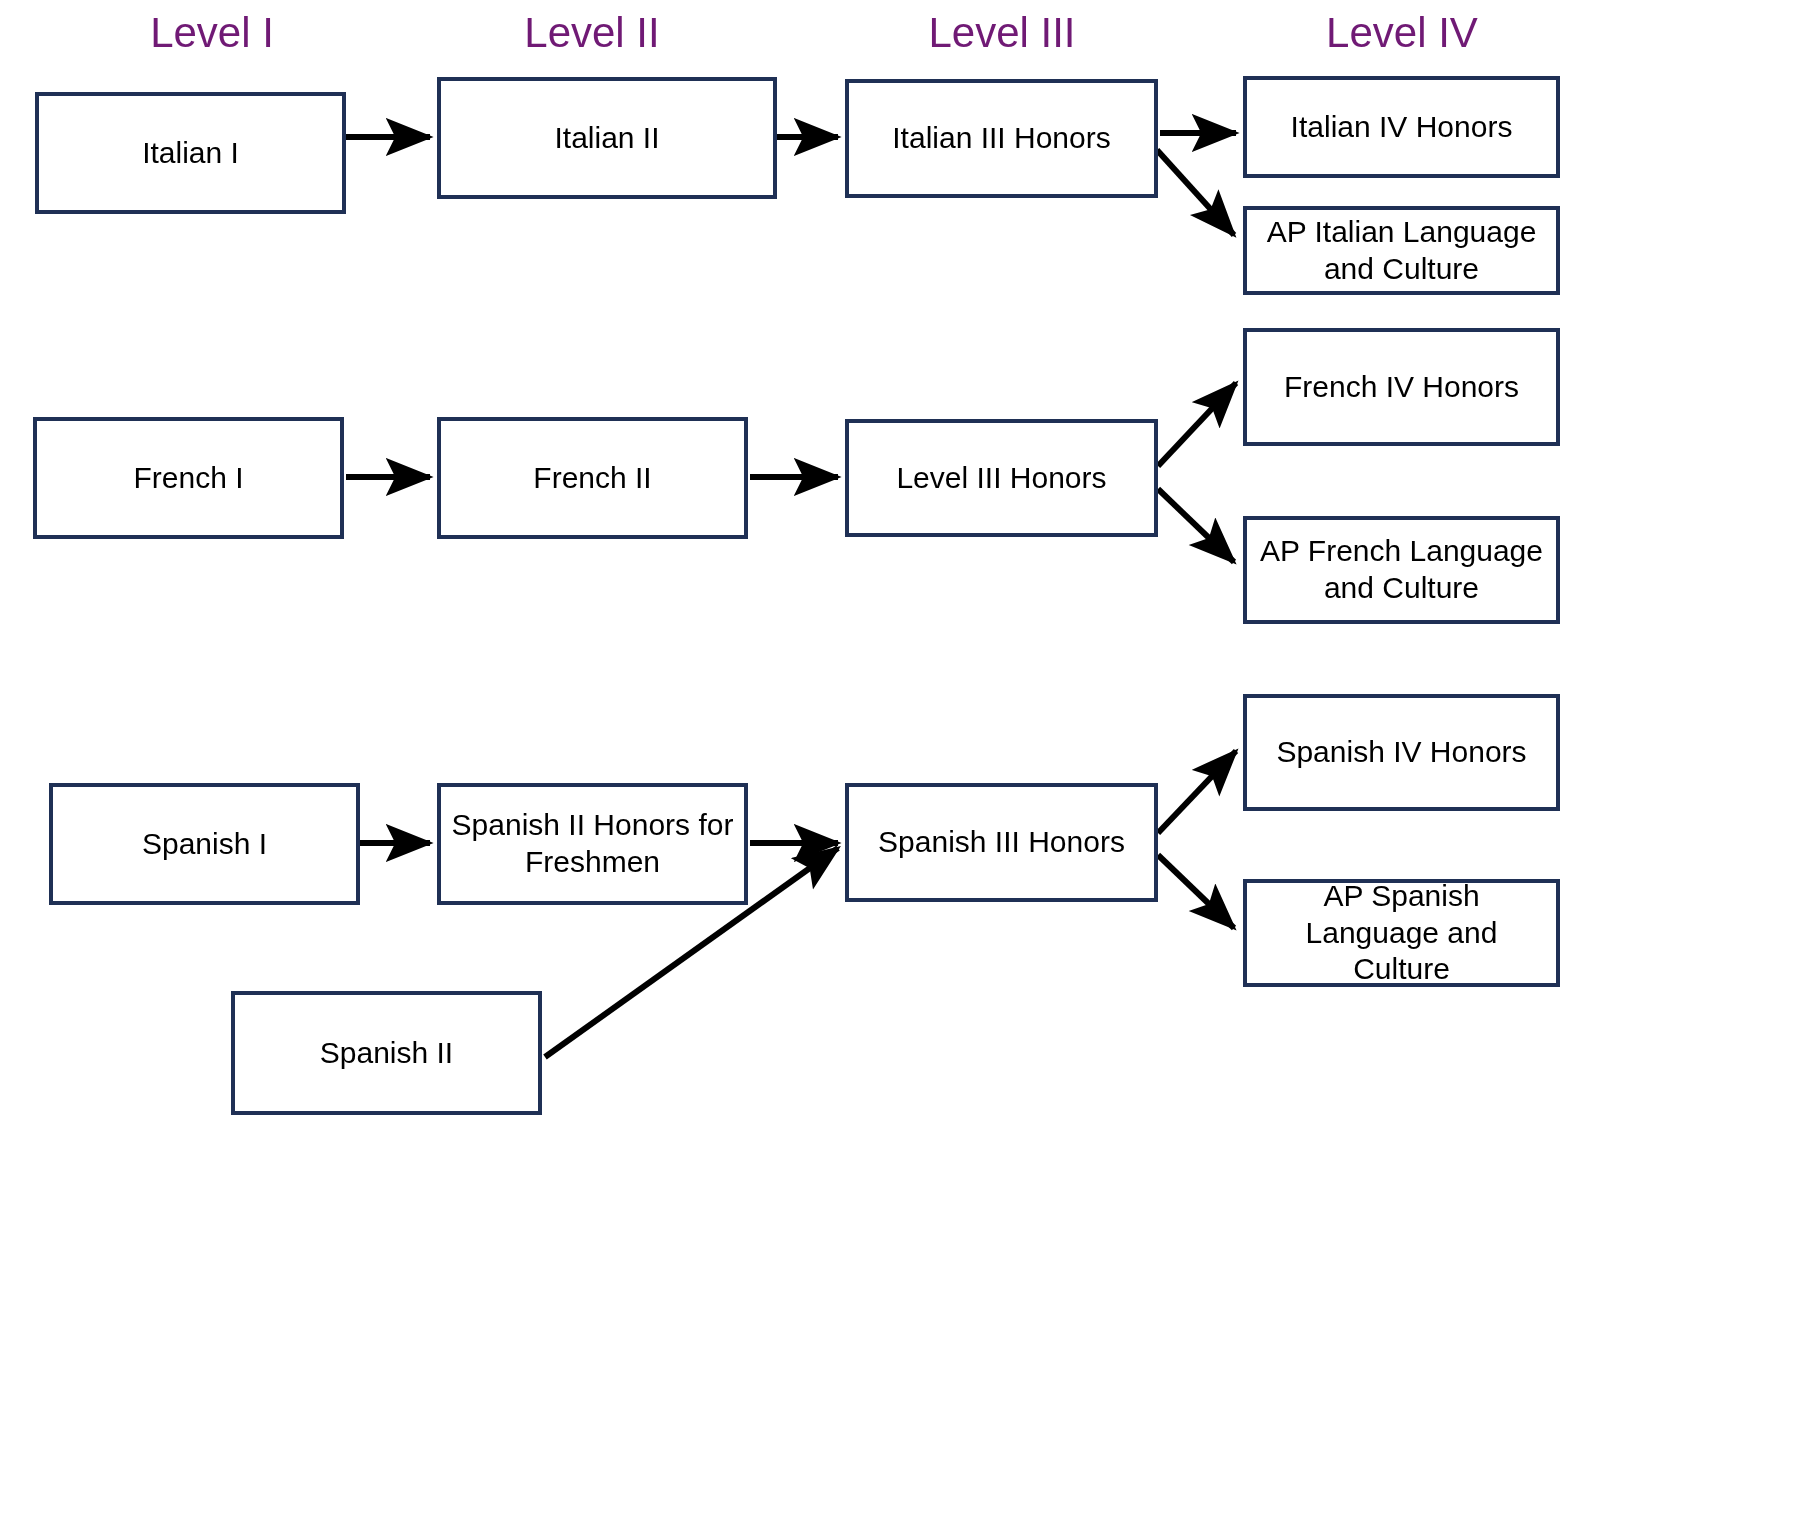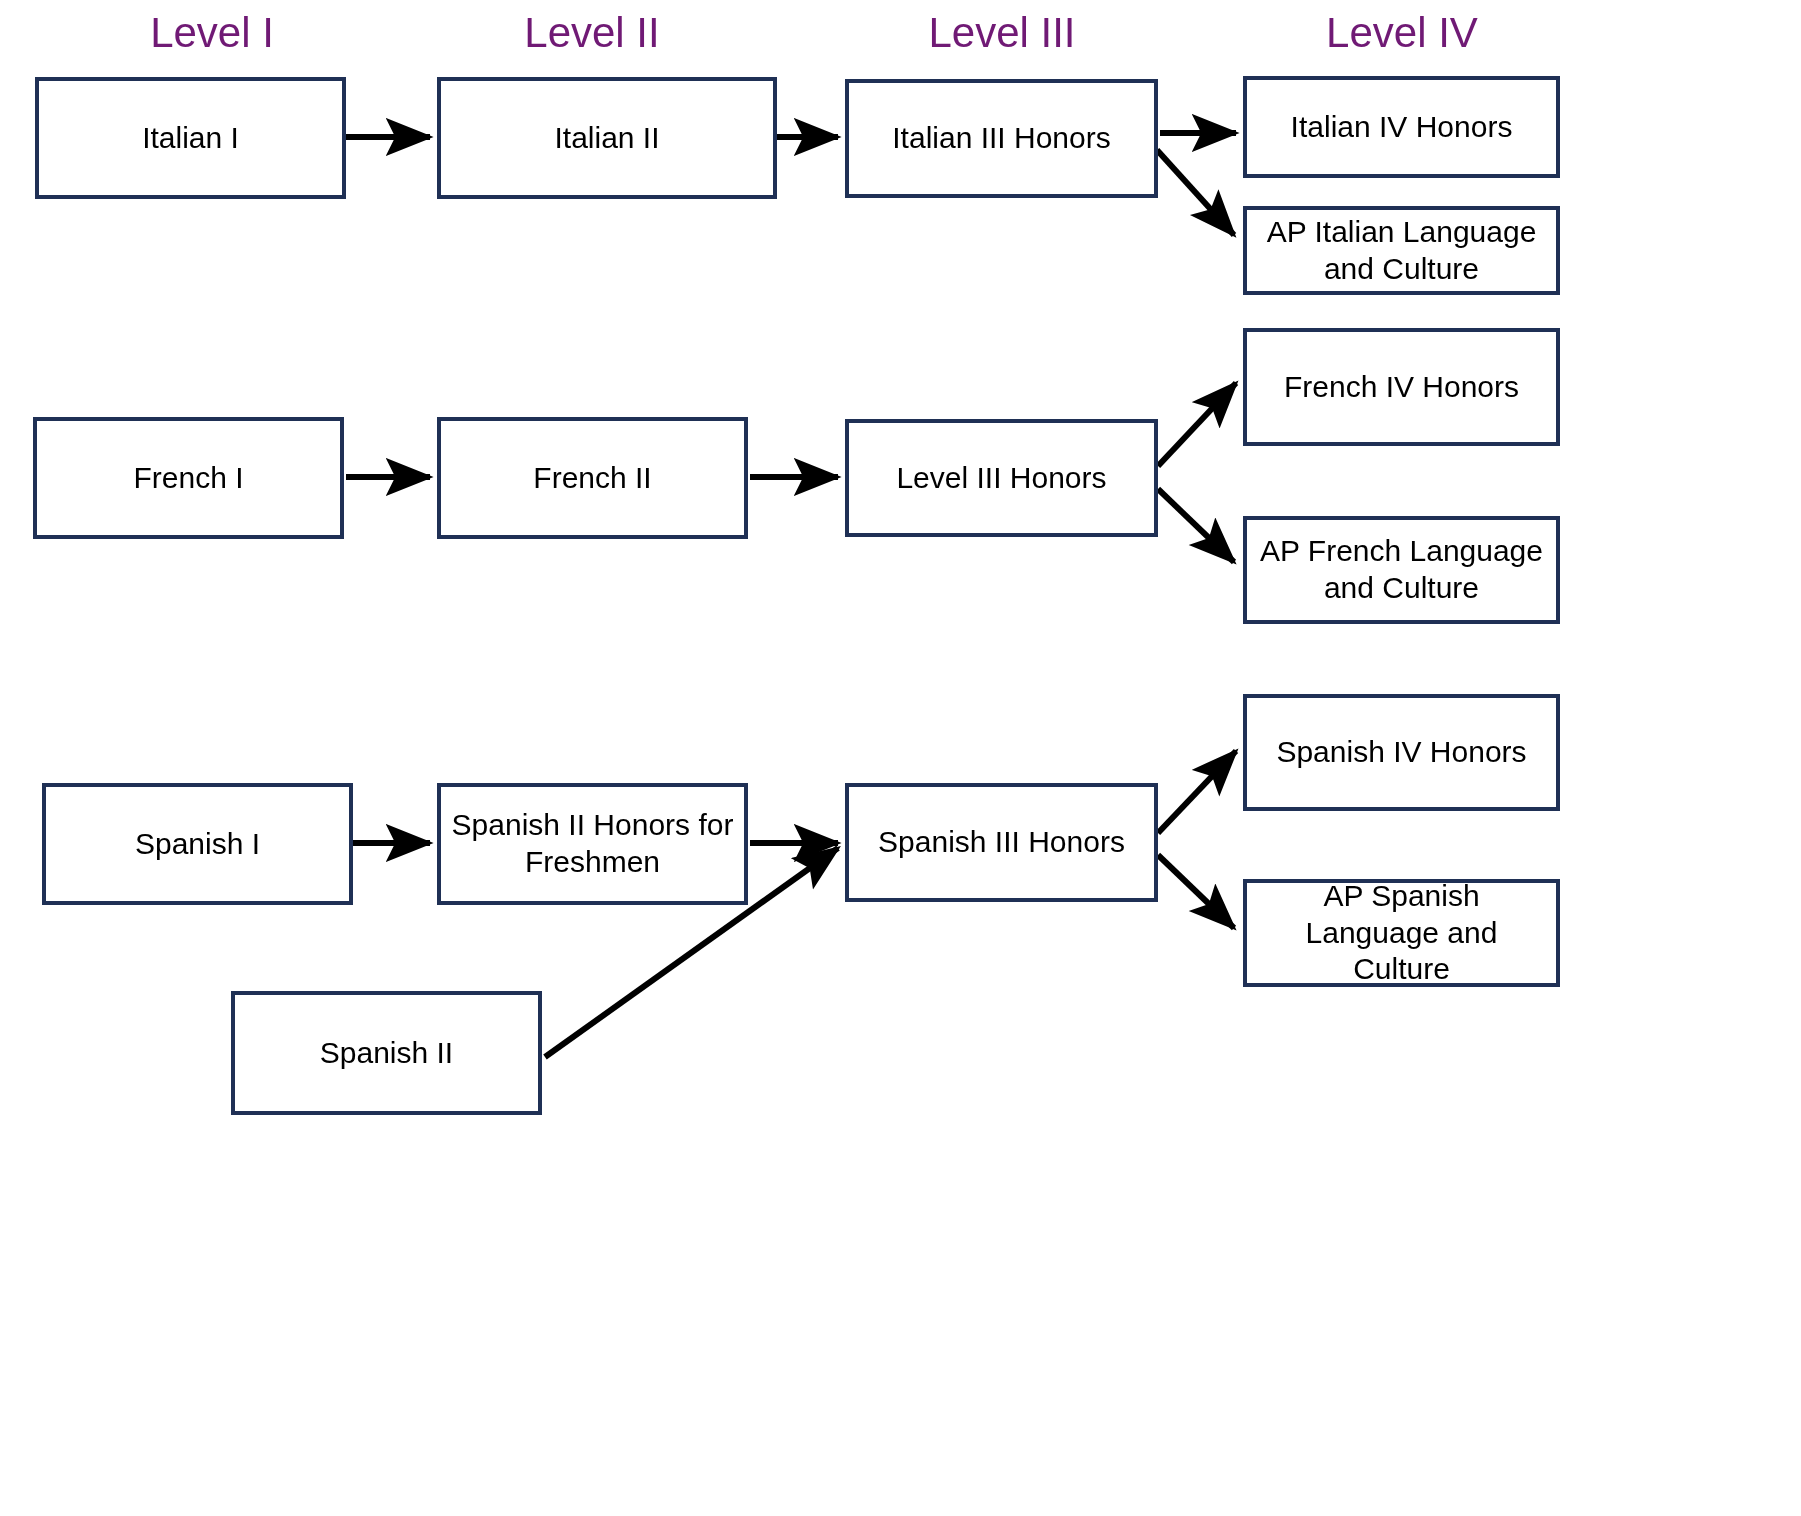--- a/index.html
+++ b/index.html
@@ -39,21 +39,21 @@
     <line x1="545" y1="1057" x2="838" y2="848" stroke="#000" stroke-width="6" marker-end="url(#ah)"></line>
     <line x1="1158" y1="833" x2="1236" y2="751" stroke="#000" stroke-width="6" marker-end="url(#ah)"></line>
     <line x1="1158" y1="855" x2="1234" y2="928" stroke="#000" stroke-width="6" marker-end="url(#ah)"></line>
   </svg>
 
   <div class="col-head" style="left:92px;top:12px;width:240px;">Level I</div>
   <div class="col-head" style="left:472px;top:12px;width:240px;">Level II</div>
   <div class="col-head" style="left:882px;top:12px;width:240px;">Level III</div>
   <div class="col-head" style="left:1282px;top:12px;width:240px;">Level IV</div>
 
-  <div class="node" style="left:35px;top:77px;width:311px;height:122px;">
+  <div class="node" style="left:35px;top:92px;width:311px;height:122px;">
     <span>Italian I</span>
   </div>
   <div class="node" style="left:437px;top:77px;width:340px;height:122px;">
     <span>Italian II</span>
   </div>
   <div class="node" style="left:845px;top:79px;width:313px;height:119px;">
     <span>Italian III Honors</span>
   </div>
   <div class="node" style="left:1243px;top:76px;width:317px;height:102px;">
     <span>Italian IV Honors</span>
@@ -71,21 +71,21 @@
   <div class="node" style="left:845px;top:419px;width:313px;height:118px;">
     <span>Level III Honors</span>
   </div>
   <div class="node" style="left:1243px;top:328px;width:317px;height:118px;">
     <span>French IV Honors</span>
   </div>
   <div class="node" style="left:1243px;top:516px;width:317px;height:108px;">
     <span>AP French Language and Culture</span>
   </div>
 
-  <div class="node" style="left:42px;top:783px;width:311px;height:122px;">
+  <div class="node" style="left:49px;top:783px;width:311px;height:122px;">
     <span>Spanish I</span>
   </div>
   <div class="node" style="left:437px;top:783px;width:311px;height:122px;">
     <span>Spanish II Honors for Freshmen</span>
   </div>
   <div class="node" style="left:845px;top:783px;width:313px;height:119px;">
     <span>Spanish III Honors</span>
   </div>
   <div class="node" style="left:1243px;top:694px;width:317px;height:117px;">
     <span>Spanish IV Honors</span>

